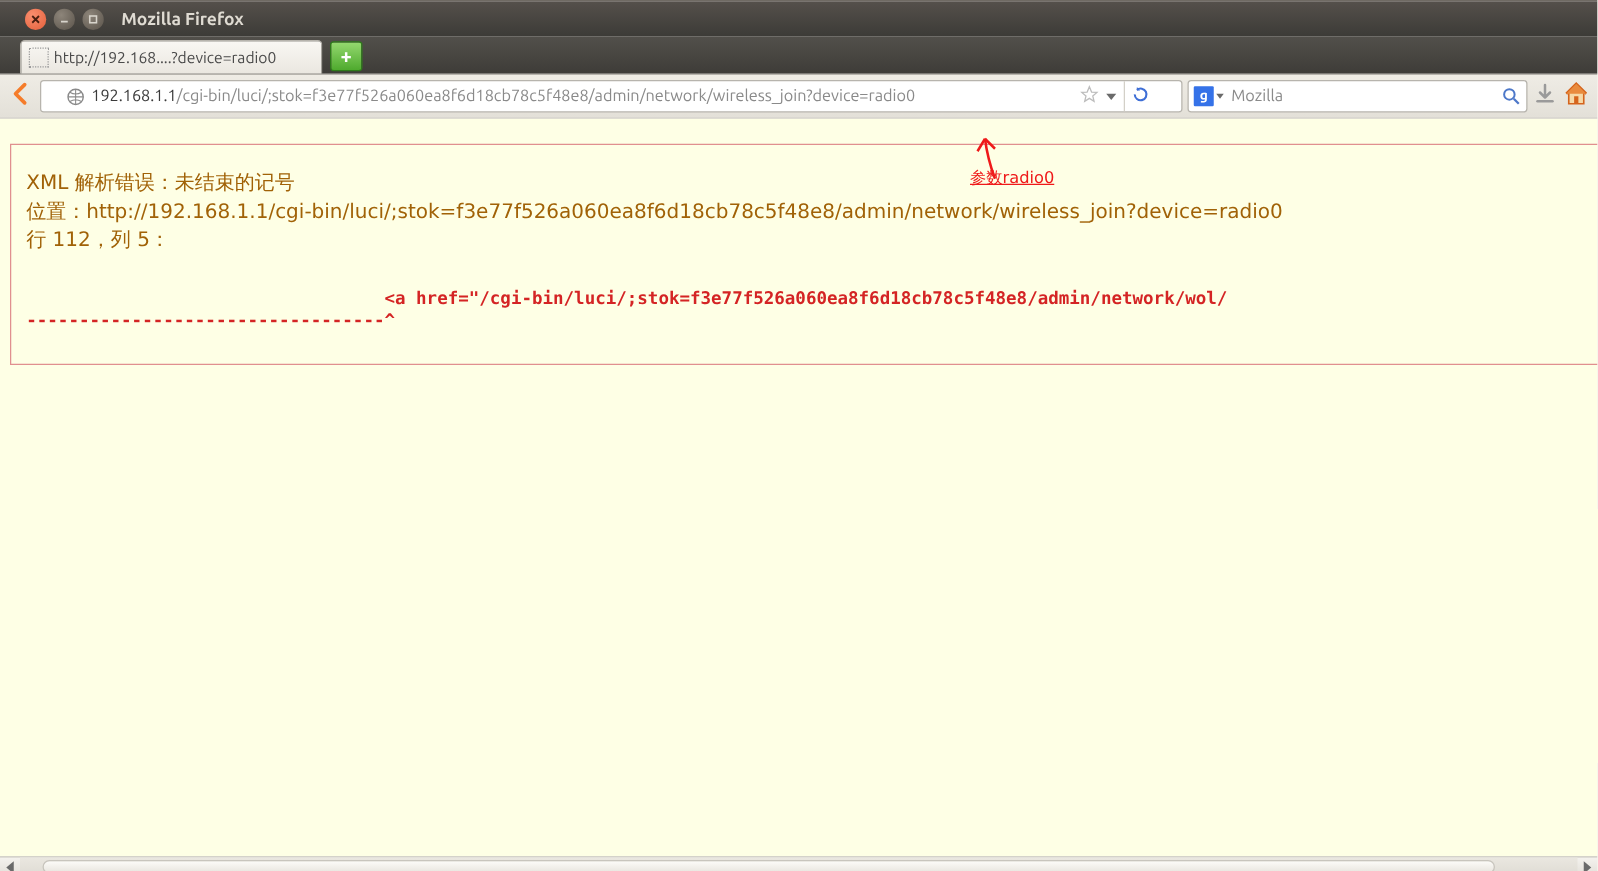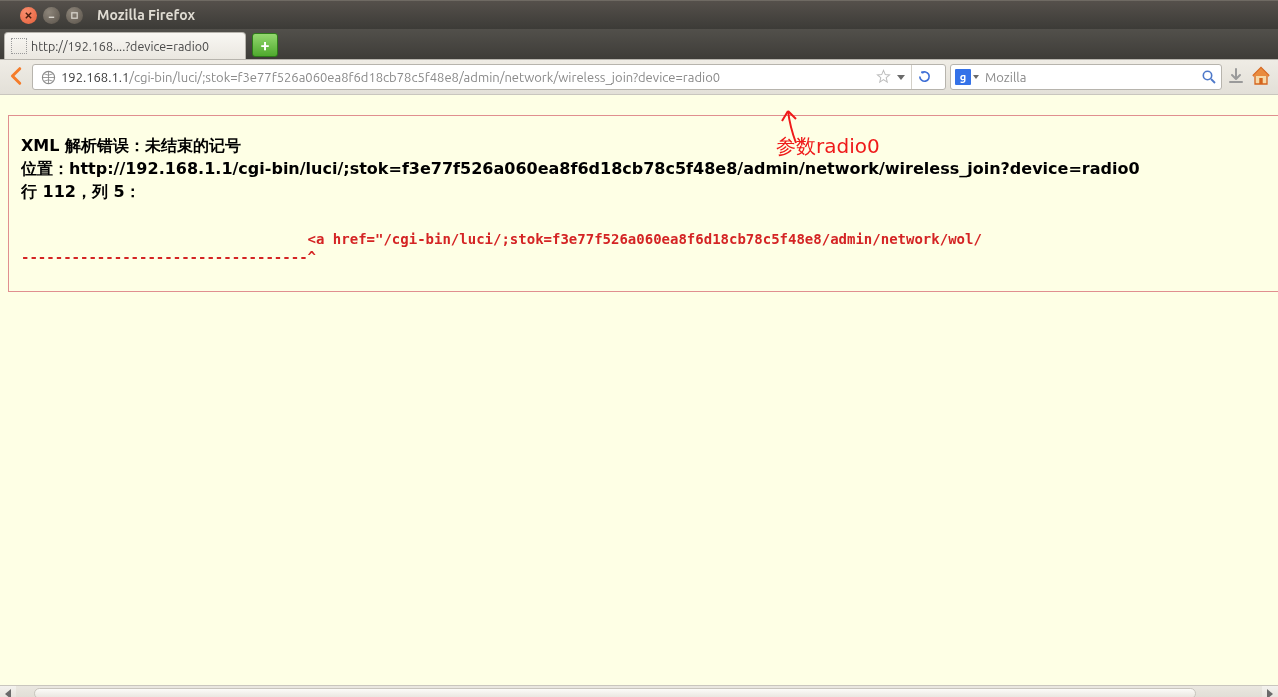--- a/index.html
+++ b/index.html
@@ -36,21 +36,21 @@
   .win-max   { background: radial-gradient(circle at 35% 30%, #8d857a, #5a534a); }
   .win-btn svg { width: 9px; height: 9px; }
   .title-text { margin-left: 8px; }
 
   
   .tabstrip {
     height: 30px;
     background: linear-gradient(to bottom, #52504b 0%, #3e3c38 100%);
     display: flex;
     align-items: flex-end;
-    padding-left: 4px;
+    padding-left: 16px;
     border-bottom: 1px solid #b7b4ad;
   }
   .tab {
     height: 26px;
     background: linear-gradient(to bottom, #f9f7f3, #eae7e0);
     border-radius: 4px 4px 0 0;
     border: 1px solid #b7b4ad;
     border-bottom: none;
     display: flex; align-items: center;
     padding: 0 6px;
@@ -85,21 +85,21 @@
     gap: 4px;
   }
   .back-btn svg { width: 22px; height: 22px; }
   .urlbox {
     flex: 1 1 auto;
     height: 24px;
     background: #fff;
     border: 1px solid #b7b4ad;
     border-radius: 3px;
     display: flex; align-items: center;
-    padding: 0 8px;
+    padding: 0 20px;
     font-size: 13px;
     color: #8a8a8a;
     overflow: hidden;
   }
   .url-dark { color: #3a3a3a; }
   .urlbox .globe {
     width: 15px; height: 15px; margin-right: 5px; flex: 0 0 auto;
   }
   .url-right {
     margin-left: auto; display: flex; align-items: center; gap: 6px; flex: 0 0 auto;
@@ -144,40 +144,41 @@
     position: absolute;
     left: 8px;
     right: -2px;
     top: 20px;
     border: 1px solid #e08f8f;
     padding: 18px 12px 24px 12px;
     font-family: "DejaVu Sans", sans-serif;
   }
   .err-head {
     font-size: 16px;
-    font-weight: bold;
-    color: #000000;
+    font-weight: normal;
+    color: #a16207;
     line-height: 1.45;
     white-space: pre;
     overflow: hidden;
   }
   .err-code {
     margin-top: 26px;
     font-family: "DejaVu Sans Mono", monospace;
     font-size: 14px;
     font-weight: bold;
     color: #d42424;
     white-space: pre;
     line-height: 1.35;
   }
   .annotation {
     position: absolute;
     color: #ef1a1a;
-    font-size: 20px;
+    font-size: 13px;
     font-family: "DejaVu Sans", sans-serif;
+    text-decoration: underline;
   }
   .annotation-arrow {
     position: absolute;
   }
 
   
   .hscroll {
     height: 15px;
     background: linear-gradient(to bottom, #f4f2ee, #e2dfd8);
     border-top: 1px solid #c9c6be;

